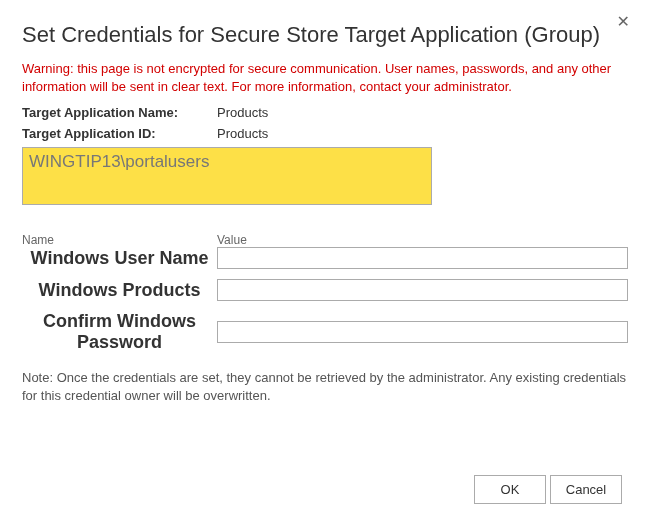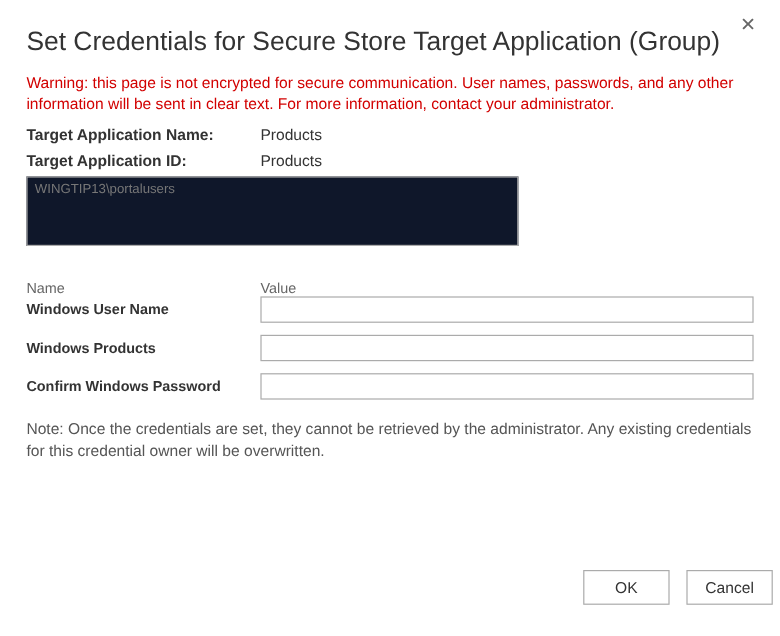--- a/index.html
+++ b/index.html
@@ -57,22 +57,22 @@
     .info-value {
       color: #333;
       padding-top: 0;
     }
     .owners-area {
       border: 1px solid #ababab;
       width: 410px;
       height: 58px;
       padding: 4px 6px;
       color: #777;
-      font-size: 11px;
-      background: #0f172a;
+      font-size: 17px;
+      background: #fde047;
     }
     .columns-header {
       display: flex;
       margin-top: 28px;
       margin-bottom: 0;
       color: #666;
       font-size: 12px;
     }
     .col-name {
       width: 195px;
@@ -83,42 +83,43 @@
     }
     .cred-row {
       display: flex;
       align-items: center;
       margin-bottom: 10px;
     }
     .cred-label {
       font-weight: bold;
       width: 195px;
       flex-shrink: 0;
-      font-size: 12px;
+      font-size: 18px;
+      text-align: center;
     }
     .cred-input {
       flex: 1;
       border: 1px solid #ababab;
       height: 22px;
       padding: 2px 4px;
       font-size: 13px;
       font-family: inherit;
     }
     .note {
       color: #555;
       font-size: 13px;
       line-height: 1.4;
       margin-top: 16px;
     }
     .button-row {
       position: absolute;
       bottom: 26px;
-      right: 6px;
+      right: 28px;
       display: flex;
-      gap: 14px;
+      gap: 4px;
     }
     .btn {
       border: 1px solid #ababab;
       background: #fff;
       padding: 6px 0;
       font-size: 13px;
       font-family: inherit;
       cursor: pointer;
       min-width: 72px;
       text-align: center;

